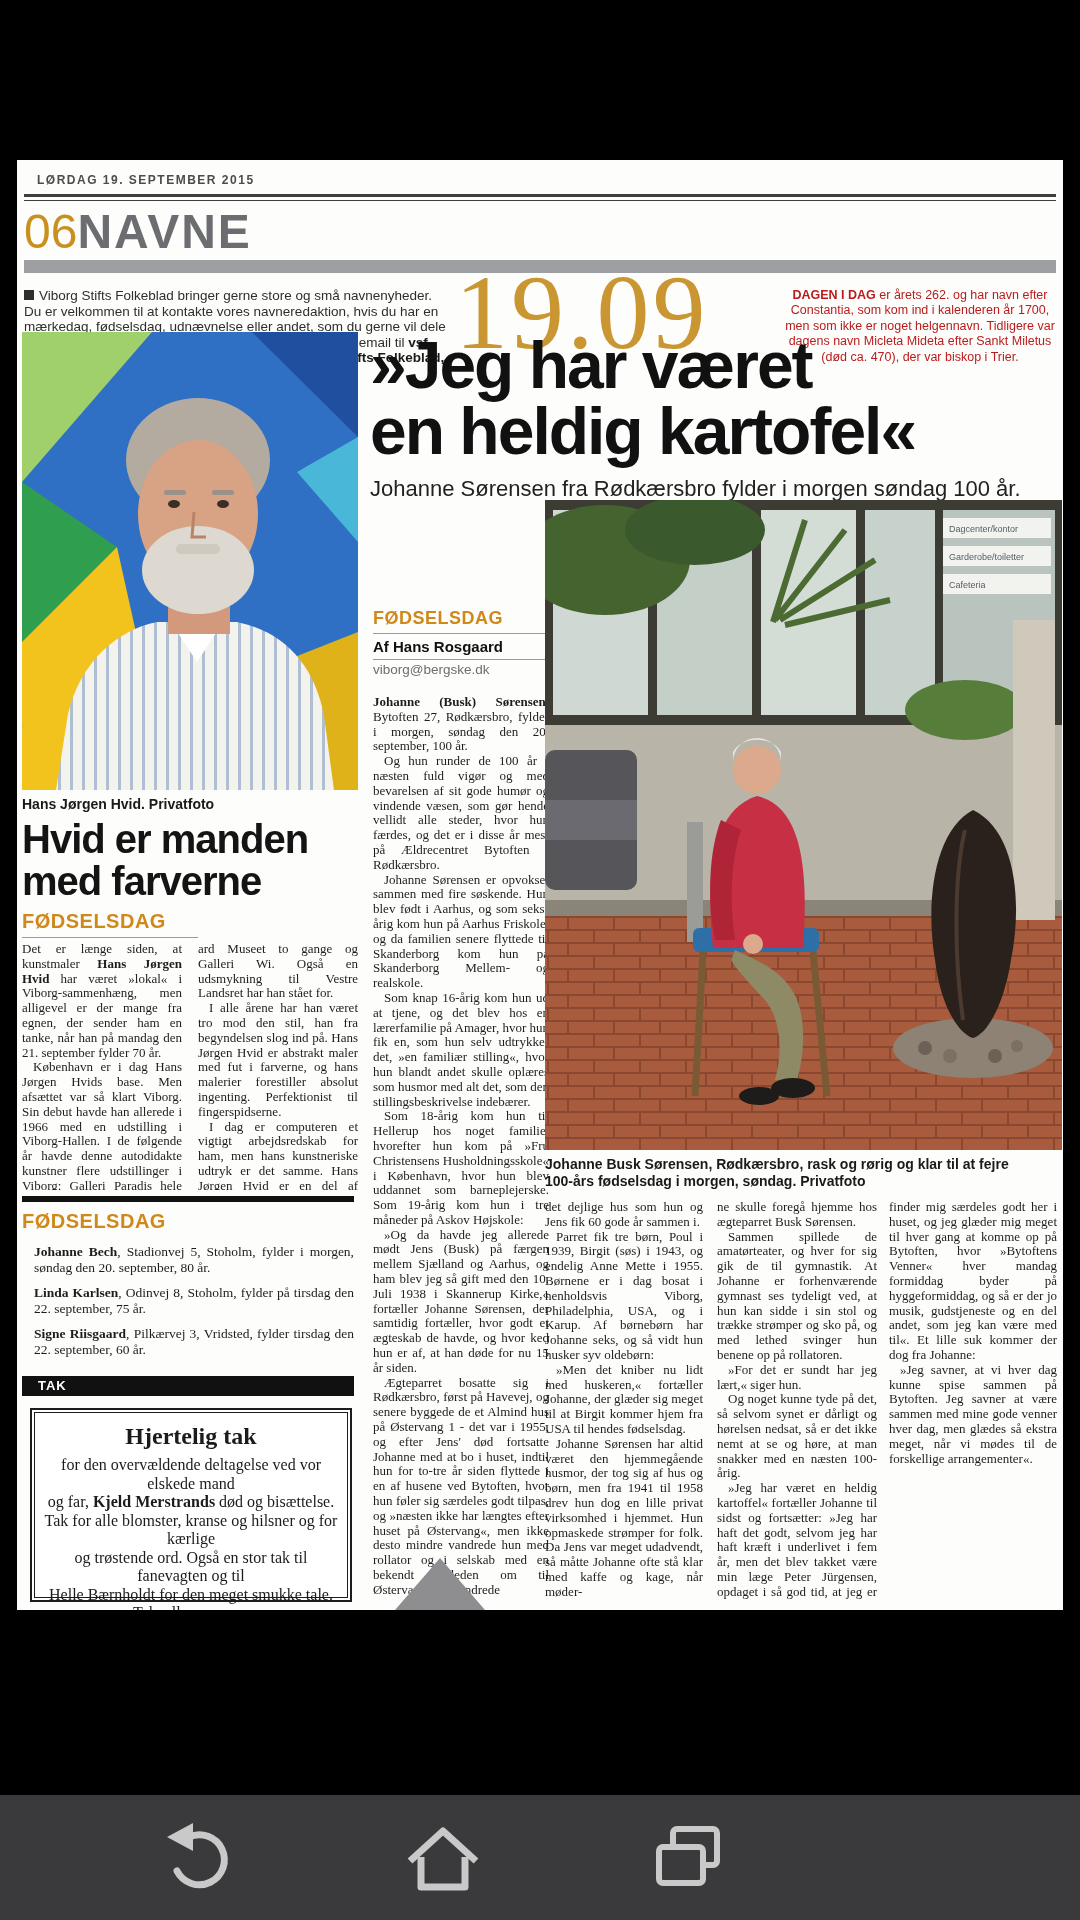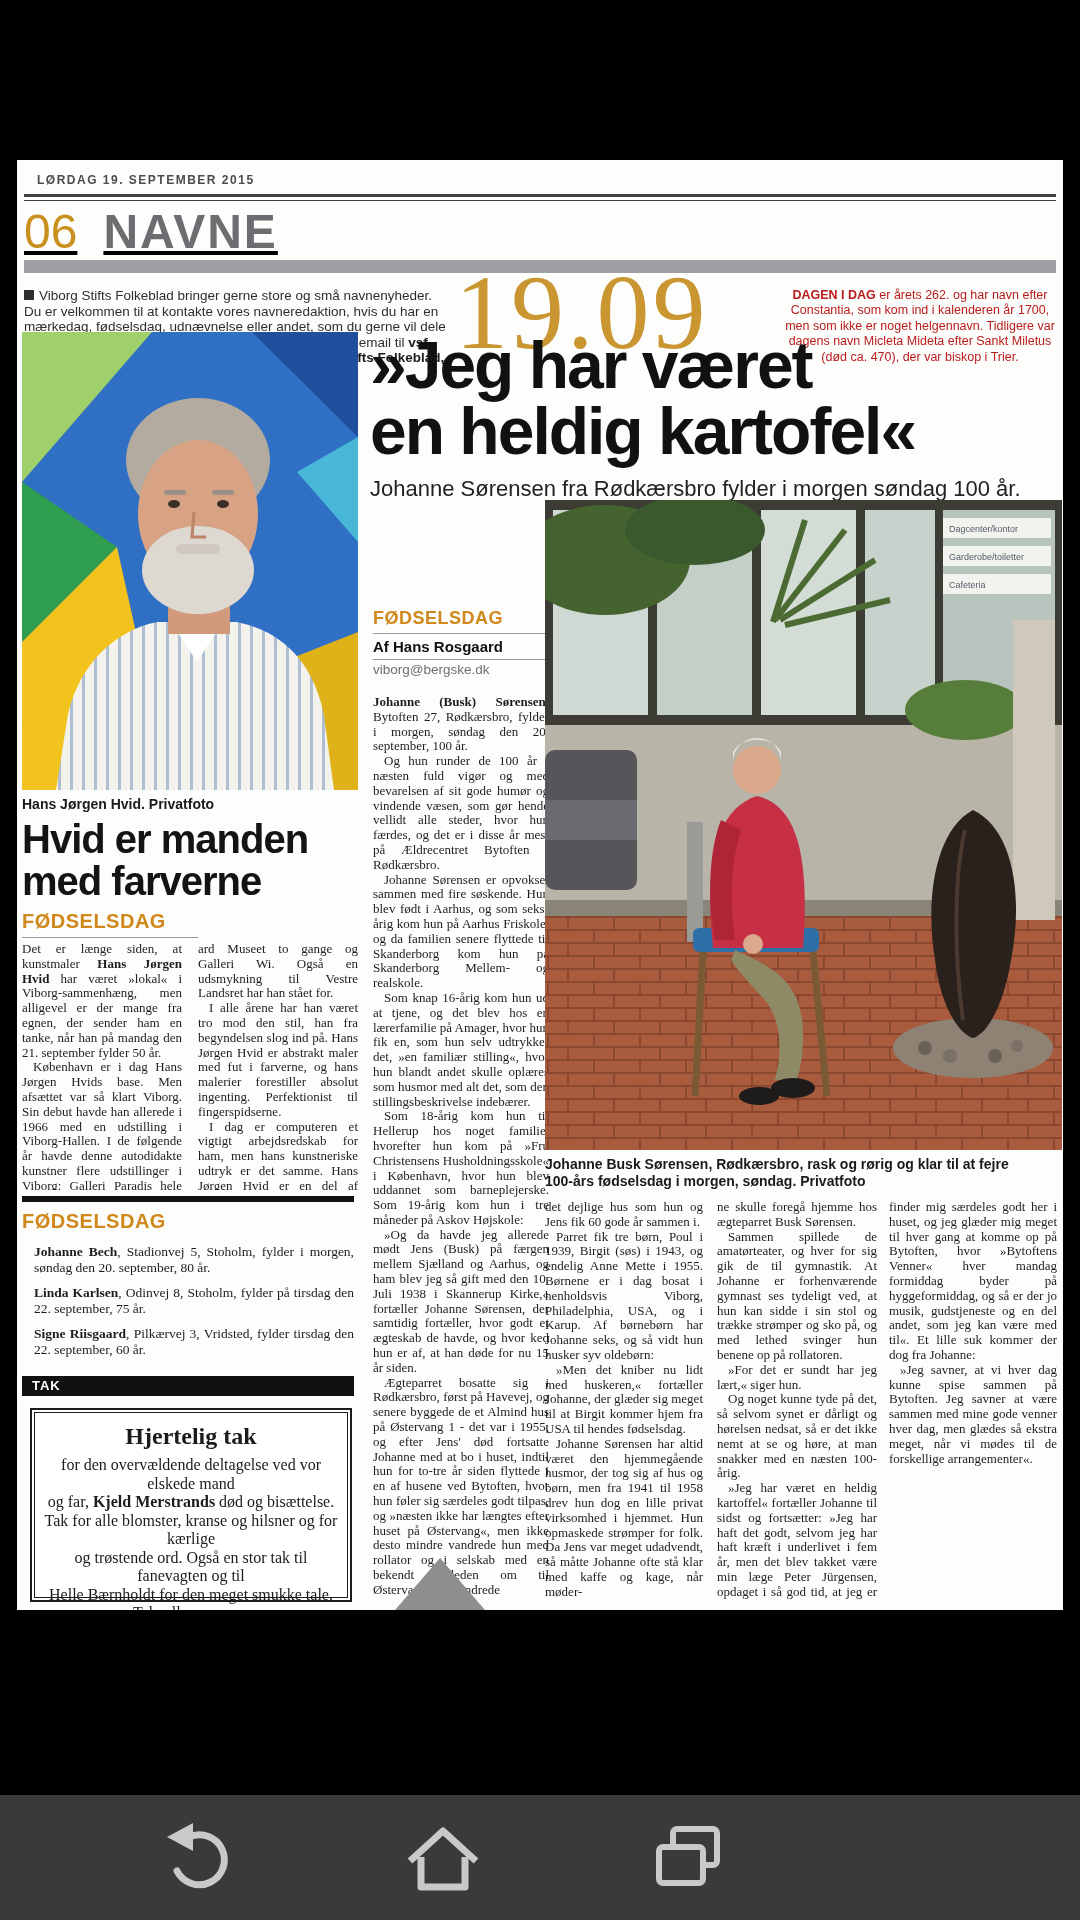--- a/index.html
+++ b/index.html
@@ -7,21 +7,21 @@
     width:1080px;height:1920px;background:#000;position:relative;overflow:hidden;
     font-family:"Liberation Sans", sans-serif;
   }
   .abs{position:absolute;}
   .page{
     position:absolute;left:17px;top:160px;width:1046px;height:1450px;
     background:#fdfdfb;overflow:hidden;
   }
   .dateline{left:20px;top:13px;font-size:12px;letter-spacing:1.5px;color:#4c4c4c;font-weight:bold;}
   .rule-double{left:7px;top:34px;width:1032px;height:3px;border-top:3px solid #3f3f3f;border-bottom:1px solid #3f3f3f;}
-  .masthead{left:7px;top:44px;display:flex;align-items:baseline;gap:26px;text-decoration:underline;}
+  .masthead{left:7px;top:44px;display:flex;align-items:baseline;gap:0;}
   .pagenum{font-size:48px;color:#c9901e;font-weight:400;}
   .section-name{font-size:48px;color:#6b6d70;font-weight:bold;letter-spacing:2px;}
   .graybar{left:7px;top:100px;width:1032px;height:13px;background:#9d9fa2;}
 
   .intro{left:7px;top:128px;width:426px;font-size:13.5px;line-height:15.6px;color:#2e2e2e;text-align:left;}
   .intro b{color:#1a1a1a;}
   .sq{display:inline-block;width:10px;height:10px;background:#2e2e2e;margin-right:5px;}
   .numeral{left:438px;top:92px;width:320px;font-family:"Liberation Serif",serif;font-size:106px;color:#c99632;letter-spacing:3px;}
   .dagen{left:762px;top:128px;width:282px;font-size:12.5px;line-height:15.4px;color:#b91c1c;text-align:center;}
   .dagen b{font-weight:bold;}
@@ -51,21 +51,21 @@
   .right-caption{left:528px;top:996px;width:490px;font-size:14px;line-height:17px;font-weight:bold;color:#1a1a1a;}
   .colA{left:528px;top:1040px;width:158px;height:400px;overflow:hidden;}
   .colB{left:700px;top:1040px;width:160px;height:400px;overflow:hidden;}
   .colC{left:872px;top:1040px;width:168px;height:400px;overflow:hidden;}
 
   .bd-rule{left:5px;top:1036px;width:332px;height:6px;background:#111;}
   .bd-kicker{left:5px;top:1050px;}
   .bd-entries{left:5px;top:1084px;width:332px;font-family:"Liberation Serif",serif;font-size:13.5px;line-height:15.6px;color:#1d1d1d;}
   .bd-entries p{margin:0 0 10px 12px;text-align:justify;}
 
-  .tak-bar{left:5px;top:1216px;width:332px;height:20px;background:#111;color:#fff;font-size:13px;font-weight:bold;letter-spacing:1px;line-height:20px;padding-left:10px;box-sizing:border-box;}
+  .tak-bar{left:5px;top:1216px;width:332px;height:20px;background:#111;color:#fff;font-size:13px;font-weight:bold;letter-spacing:1px;line-height:20px;padding-left:16px;box-sizing:border-box;}
   .tak-ad{left:13px;top:1248px;width:322px;height:194px;border:2px solid #1c1c1c;box-sizing:border-box;background:#fff;}
   .tak-inner{border:1px solid #1c1c1c;margin:2px;height:calc(100% - 4px);box-sizing:border-box;text-align:center;font-family:"Liberation Serif",serif;color:#1b1b1b;padding-top:8px;}
   .tak-title{font-size:24px;font-weight:bold;margin:2px 0 6px 0;}
   .tak-line{font-size:16px;line-height:18.5px;margin:0 8px;}
   .tak-sig{font-size:13.5px;line-height:19px;font-weight:bold;}
 
   .pull-triangle{left:395px;top:1558px;width:0;height:0;border-left:45px solid transparent;border-right:45px solid transparent;border-bottom:52px solid #8e8e90;}
 
   .navbar{left:0;top:1795px;width:1080px;height:125px;background:#3a3a3c;}
   .nav-icon{position:absolute;top:18px;width:90px;height:90px;}
@@ -130,21 +130,21 @@
   <div class="abs left-headline">
     <div>Hvid er manden</div>
     <div>med farverne</div>
   </div>
 
   <div class="abs left-kicker hairline">
     <span class="kicker">FØDSELSDAG</span>
   </div>
 
   <div class="abs left-col1 body-text">
-    <p><span>Det er længe siden, at kunstmaler </span><b>Hans Jørgen Hvid</b><span> har været »lokal« i Viborg-sammenhæng, men alligevel er der mange fra egnen, der sender ham en tanke, når han på mandag den 21. september fylder 50 år.</span></p>
+    <p><span>Det er længe siden, at kunstmaler </span><b>Hans Jørgen Hvid</b><span> har været »lokal« i Viborg-sammenhæng, men alligevel er der mange fra egnen, der sender ham en tanke, når han på mandag den 21. september fylder 70 år.</span></p>
   <p>København er i dag Hans Jørgen Hvids base. Men afsættet var så klart Viborg. Sin debut havde han allerede i 1966 med en udstilling i Viborg-Hallen. I de følgende år havde denne autodidakte kunstner flere udstillinger i Viborg: Galleri Paradis hele fire gange, Pakhuset, Tinghallen, Skovga-</p>
     </div>
   <div class="abs left-col2 body-text">
     <div>
         <p>ard Museet to gange og Galleri Wi. Også en udsmykning til Vestre Landsret har han stået for.</p>
         <p>I alle årene har han været tro mod den stil, han fra begyndelsen slog ind på. Hans Jørgen Hvid er abstrakt maler med fut i farverne, og hans malerier forestiller absolut ingenting. Perfektionist til fingerspidserne.</p>
         <p>I dag er computeren et vigtigt arbejdsredskab for ham, men hans kunstneriske udtryk er det samme. Hans Jørgen Hvid er en del af kunstnergruppen De Konkrete.</p>
       </div>
 
   </div>

